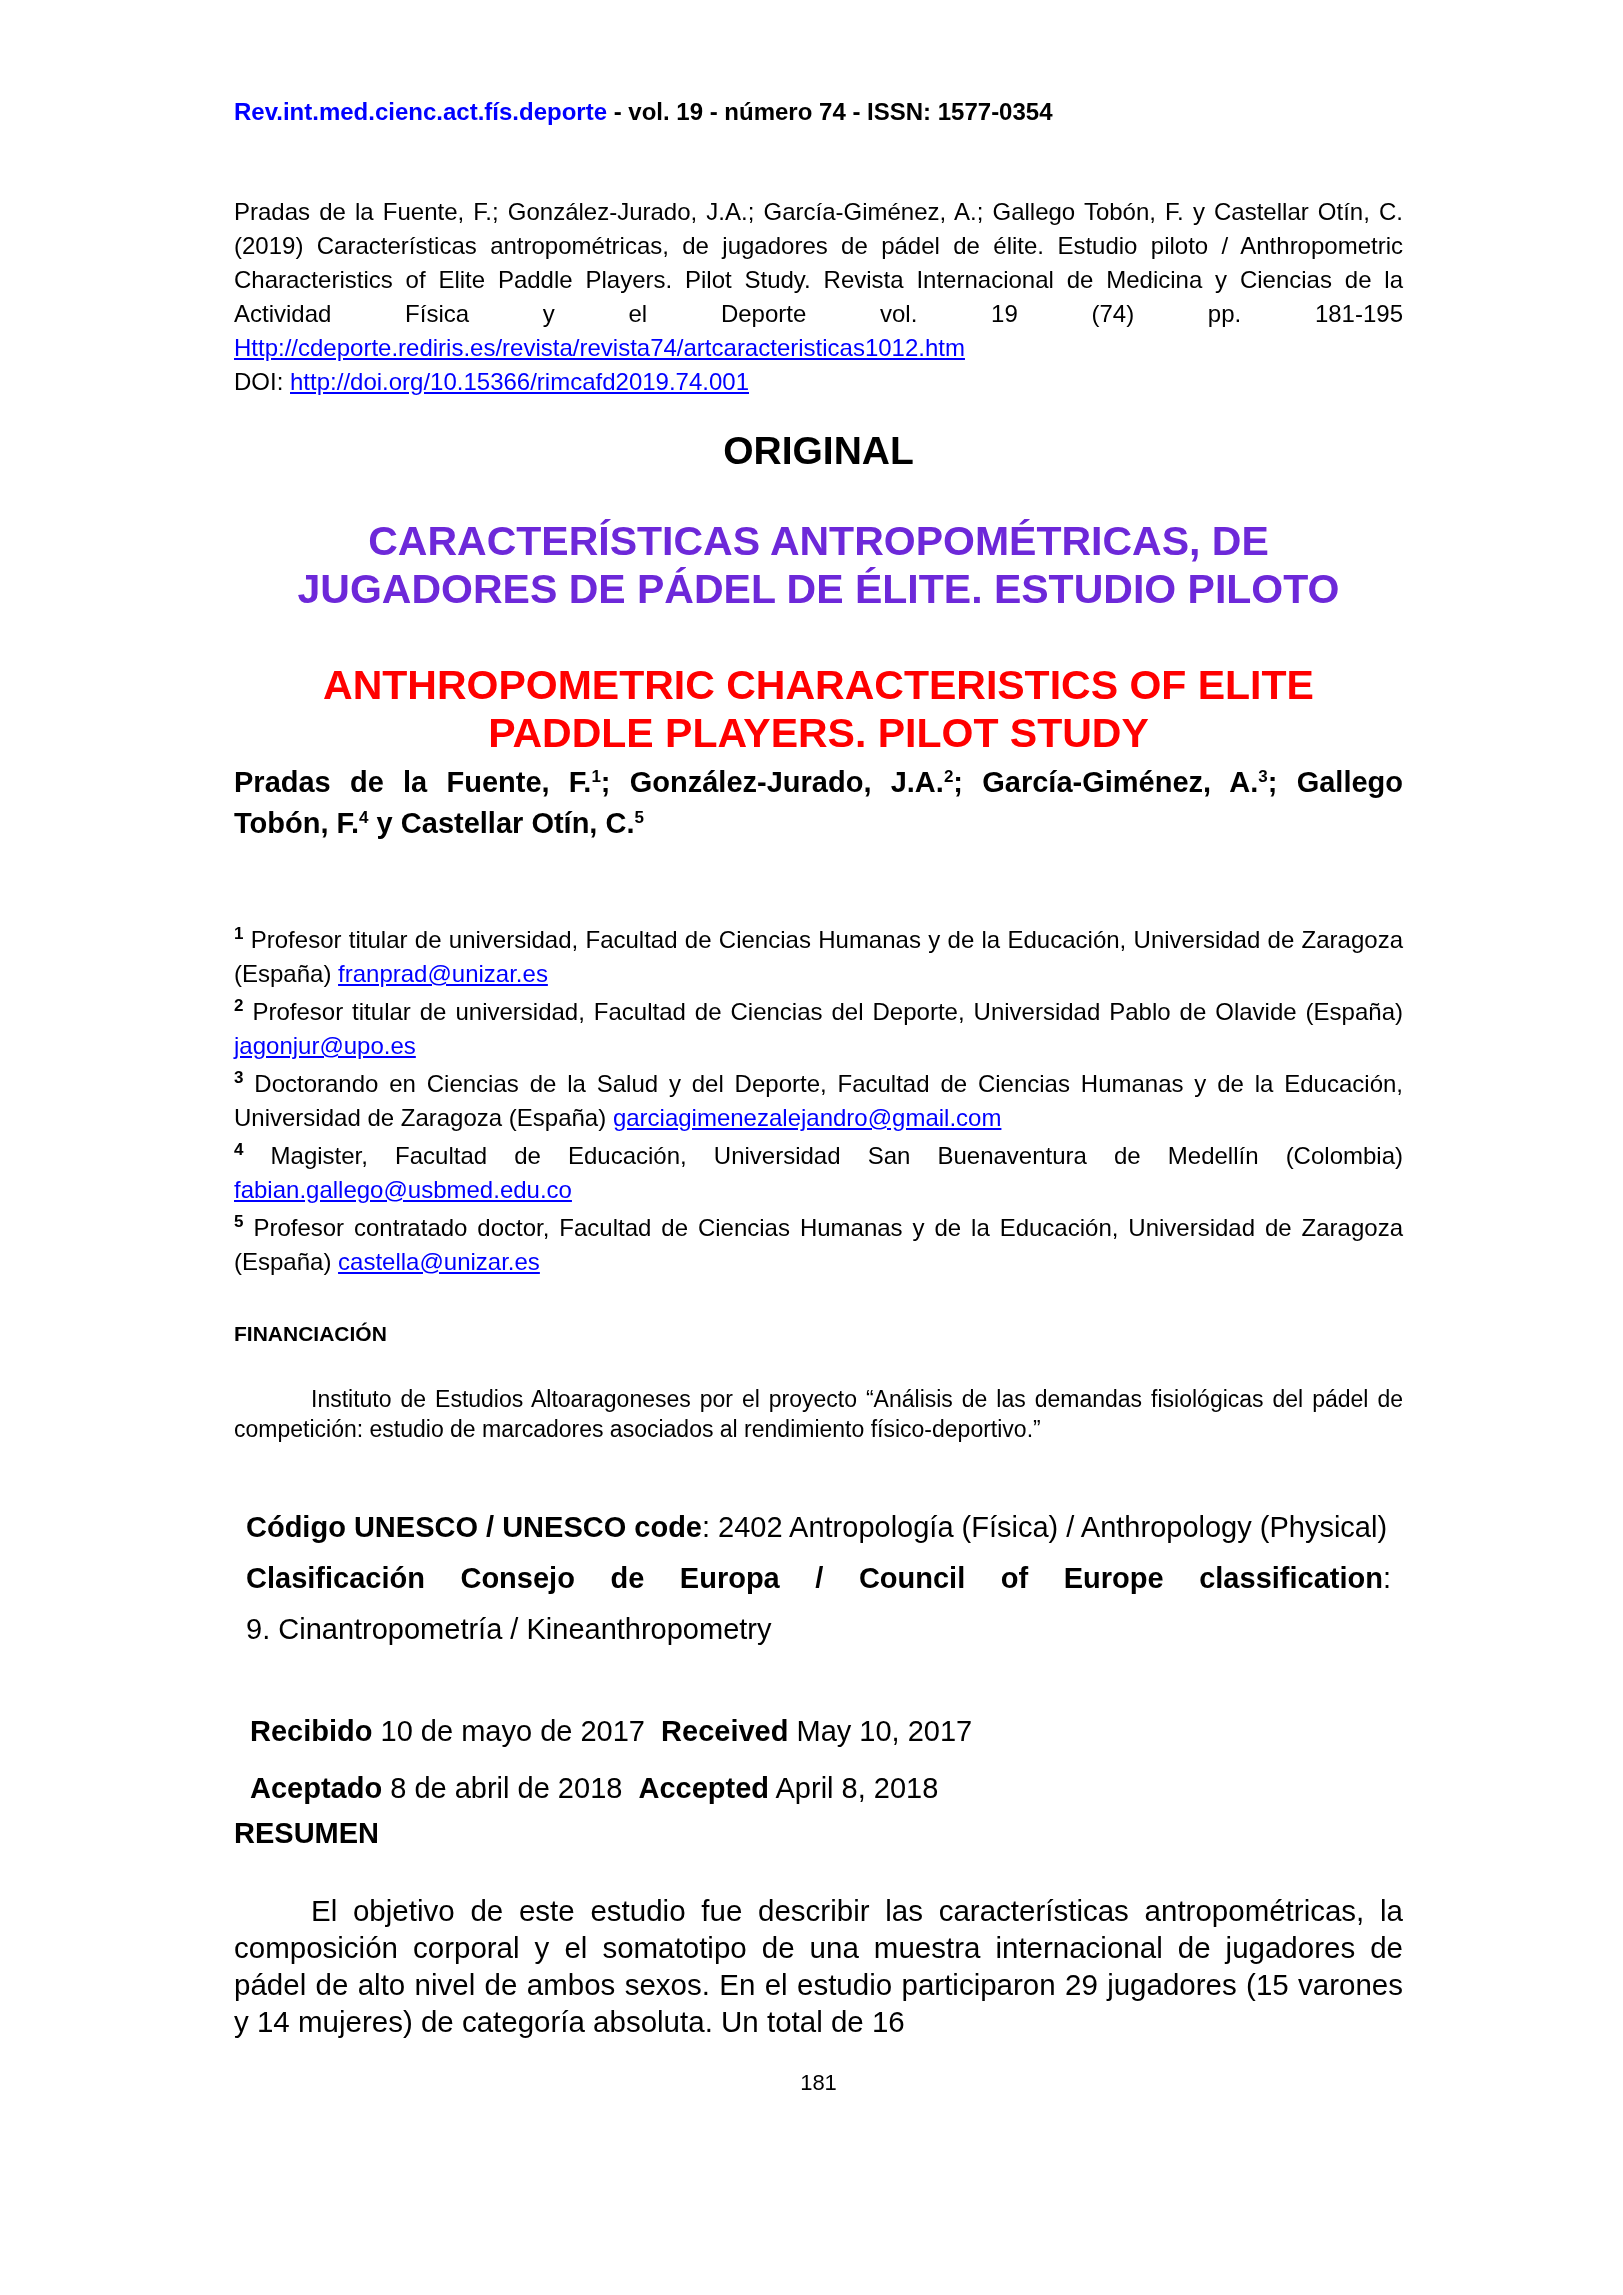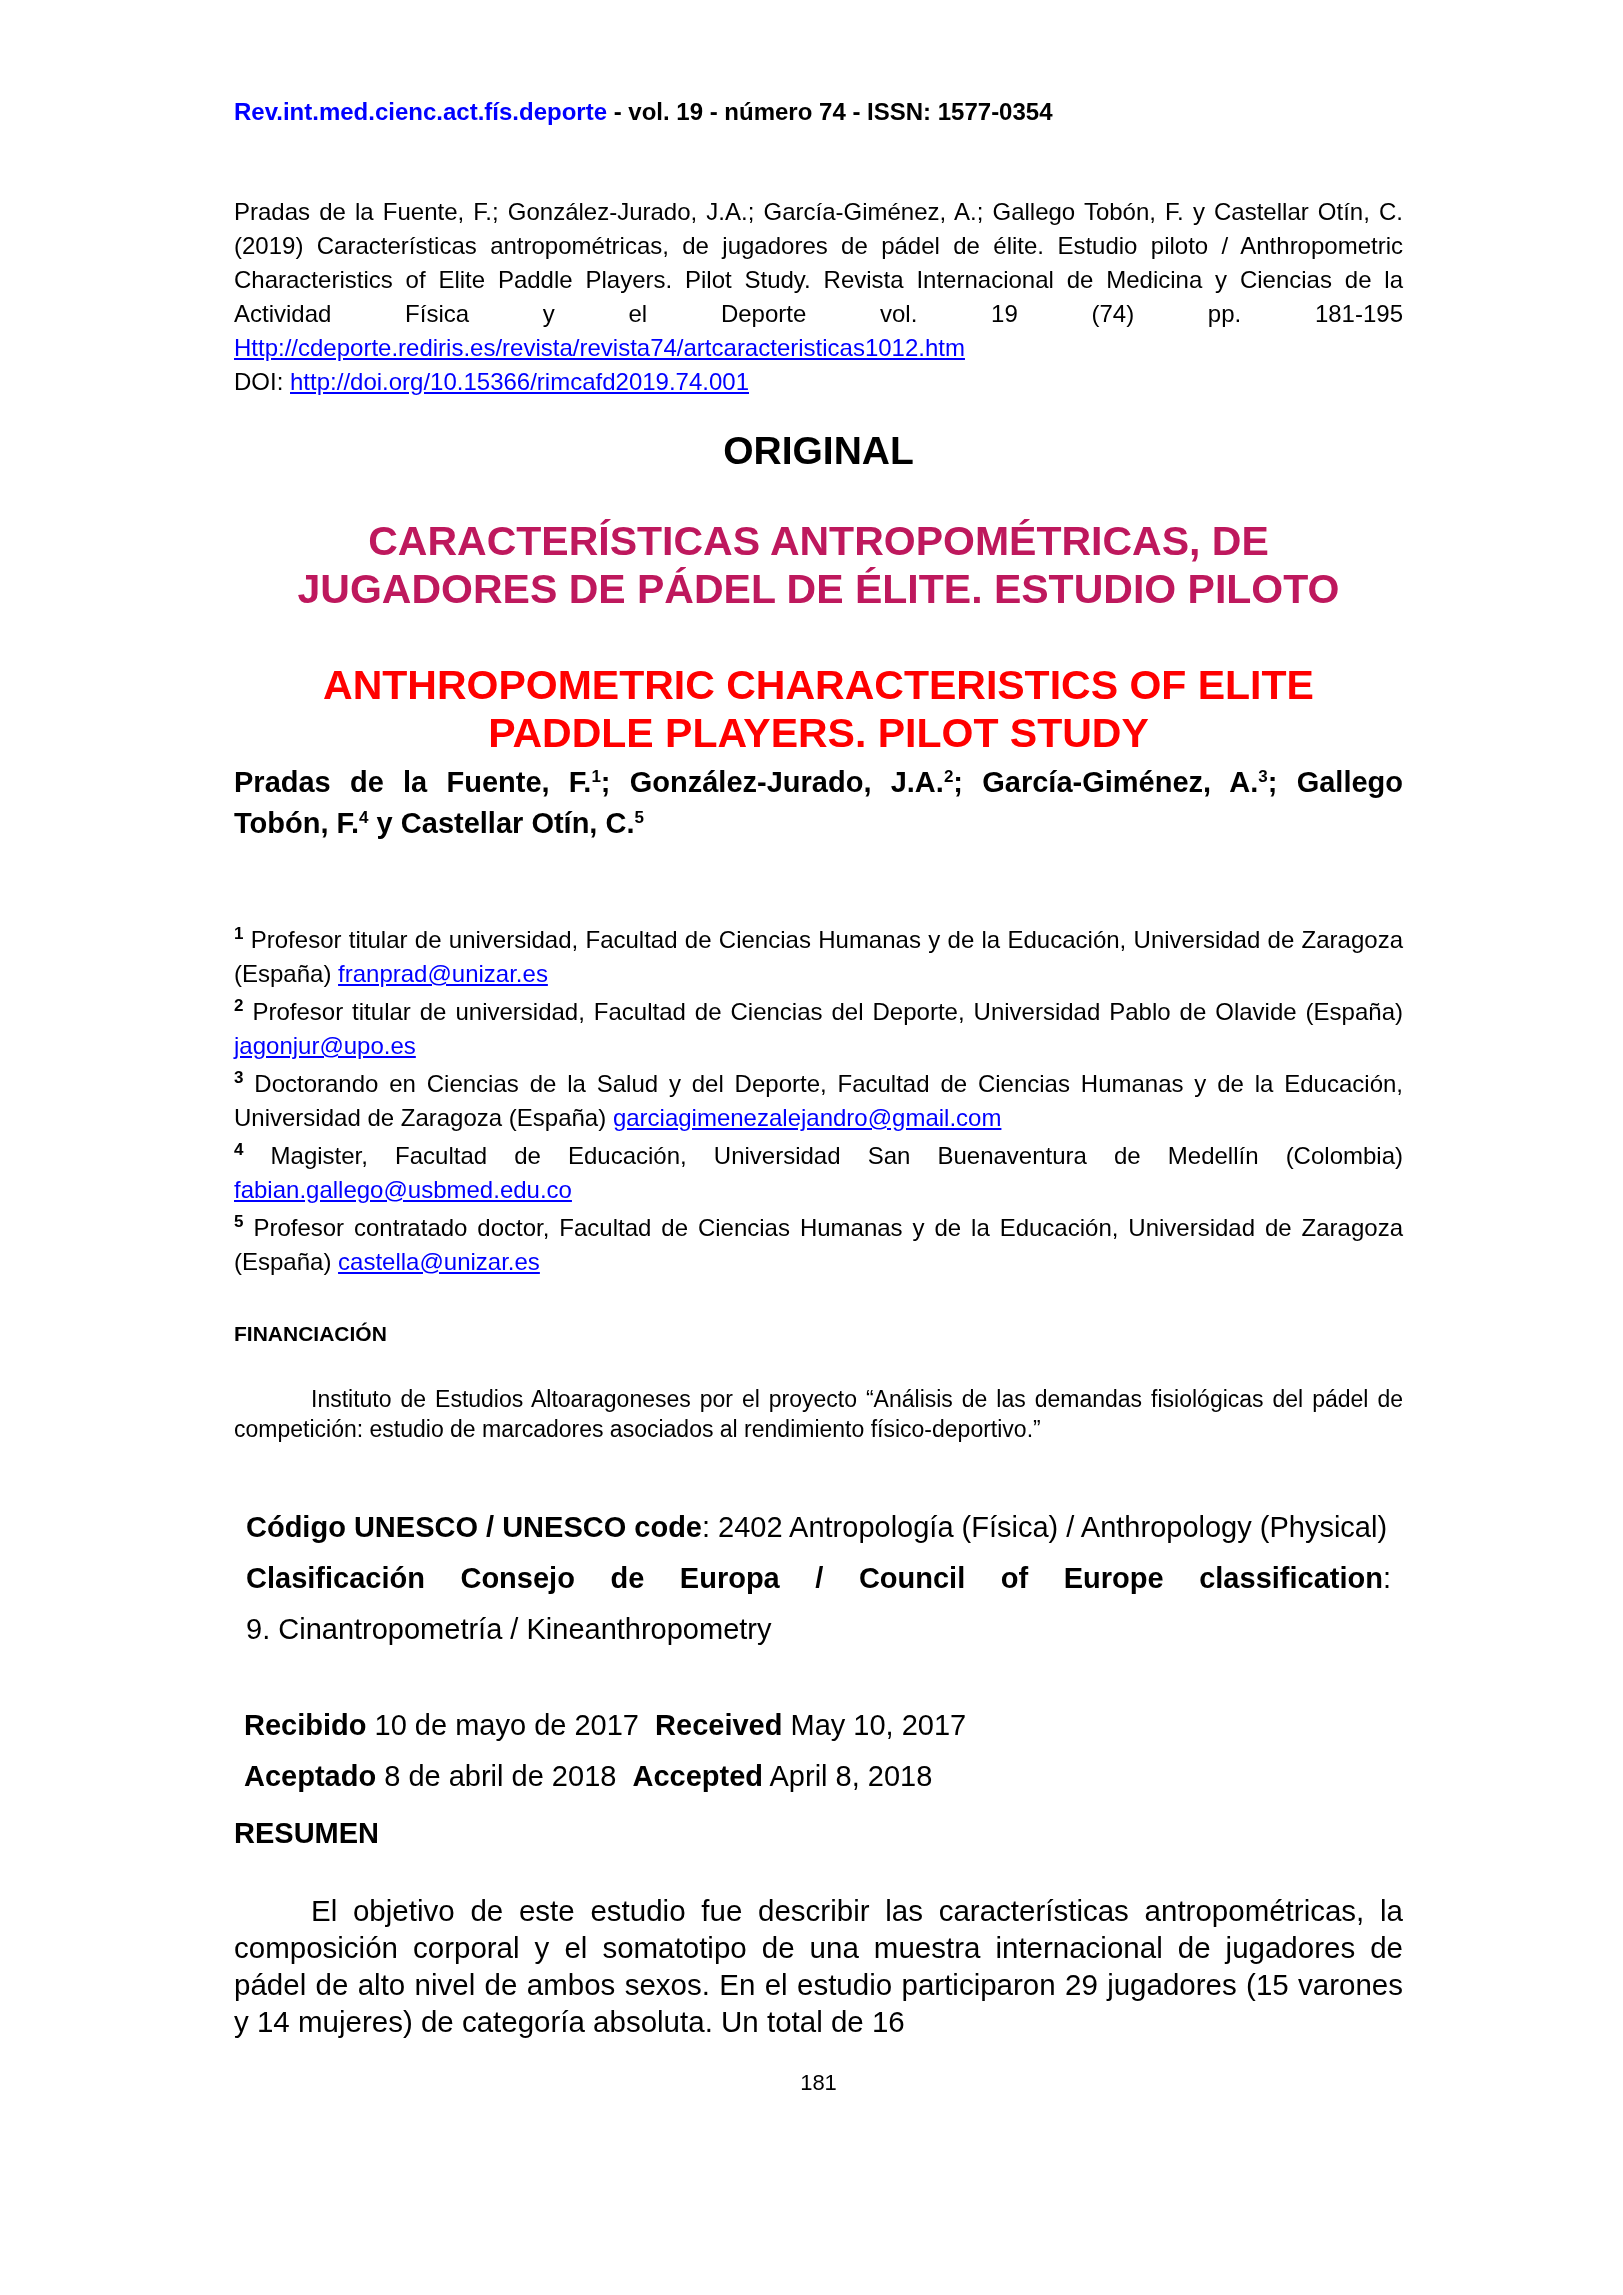--- a/index.html
+++ b/index.html
@@ -39,21 +39,21 @@
       text-align: justify;
     }
     .citation p { margin: 0; }
     .original {
       position: absolute; left: 0; top: 427px; width: 1169px;
       text-align: center; font-weight: bold; font-size: 39px; line-height: 47px;
     }
     .title-es {
       position: absolute; left: 0; top: 517px; width: 1169px;
       text-align: center; font-weight: bold; font-size: 41px; line-height: 48px;
-      color: #be185d;
+      color: #6d28d9;
     }
     .title-en {
       position: absolute; left: 0; top: 661px; width: 1169px;
       text-align: center; font-weight: bold; font-size: 41px; line-height: 48px;
       color: #ff0000;
     }
     .authors {
       position: absolute; left: 0; top: 762px; width: 1169px;
       font-weight: bold; font-size: 29px; line-height: 41px;
       text-align: justify;
@@ -76,21 +76,21 @@
     .codes {
       position: absolute; left: 0; top: 1496px; width: 1169px;
       font-size: 29px; line-height: 39px; text-align: justify;
     }
     .codes p { margin: 12px; }
     .codes .spread { text-align: justify; text-align-last: justify; }
     .dates {
       position: absolute; left: 0; top: 1695px; width: 1169px;
       font-size: 29px; line-height: 41px;
     }
-    .dates p { margin: 10px; }
+    .dates p { margin: 16px; }
     .resumen-heading {
       position: absolute; left: 0; top: 1816px; width: 1169px;
       font-weight: bold; font-size: 29px; line-height: 35px;
     }
     .resumen-text {
       position: absolute; left: 0; top: 1892px; width: 1169px;
       font-size: 29.5px; line-height: 37px; text-align: justify; text-indent: 77px;
     }
     .page-number {
       position: absolute; left: 0; top: 2070px; width: 1169px;

